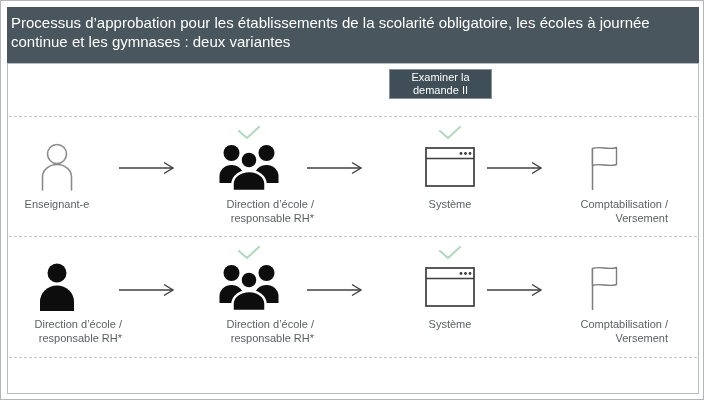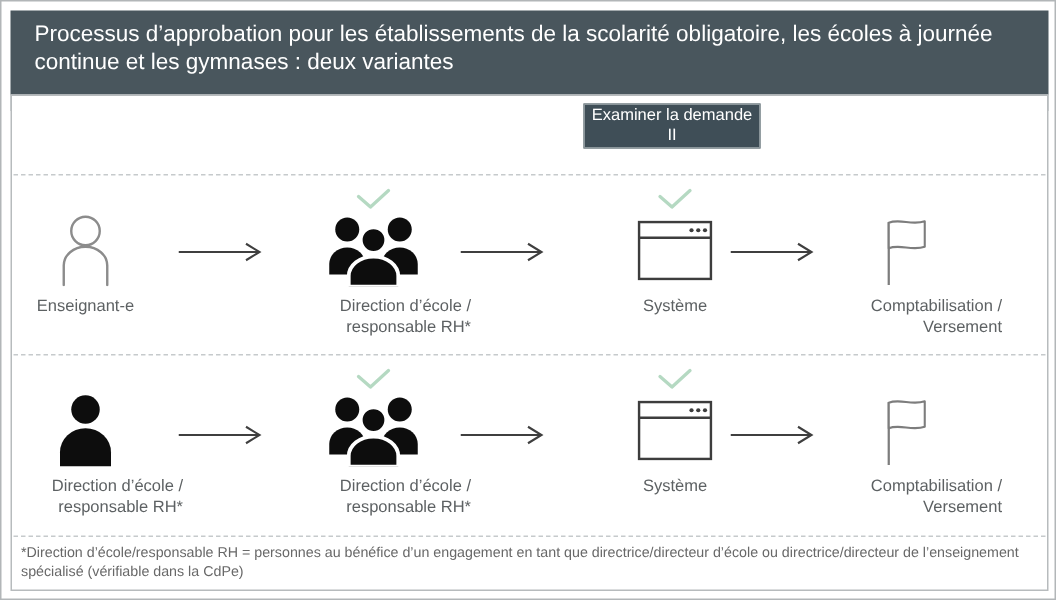--- a/index.html
+++ b/index.html
@@ -3,38 +3,38 @@
 <meta charset="utf-8">
 <style>
   html,body{margin:0;padding:0;background:#fff;}
   .slide{
     position:relative;width:704px;height:400px;background:#ffffff;
     box-sizing:border-box;border:1px solid #b2b6b8;overflow:hidden;
     font-family:"Liberation Sans","DejaVu Sans",sans-serif;
   }
   .titlebar{
     position:absolute;left:6px;top:6px;width:692px;height:67px;
-    background:#49565d;box-sizing:border-box;padding:6px 10px 0 16px;
+    background:#49565d;box-sizing:border-box;padding:6px 10px 0 4px;
   }
   .titlebar .title{
     color:#ffffff;font-size:15px;line-height:19px;font-weight:400;width:676px;
   }
   .contentbox{
     position:absolute;left:6px;top:62px;width:692px;height:331px;
     box-sizing:border-box;border:1px solid #b7bbbd;background:#ffffff;
   }
   .stage{
     position:absolute;top:68px;height:30px;background:#3f4e57;
     border:1px solid #8a959a;box-sizing:border-box;color:#ffffff;
     font-size:11px;line-height:13px;display:flex;align-items:center;
     justify-content:center;text-align:center;
   }
   .stage1{left:22px;width:101px}
   .stage2{left:198px;width:104px}
-  .stage3{left:388px;width:118px}
+  .stage3{left:388px;width:103px}
   .dash{position:absolute;left:8px;width:688px;height:0;border-top:1px dashed #c6cacc;}
   .dash1{top:115px}.dash2{top:235px}.dash3{top:356px}
   .cell{
     position:absolute;width:130px;display:flex;flex-direction:column;align-items:center;
   }
   .r1{top:124px}.r2{top:244px}
   .c1{left:-9px}.c2{left:183px}.c3{left:384px}.c4{left:537px}
   .check{height:16px;display:flex;align-items:flex-start;justify-content:center;}
   .iconbox{height:52px;display:flex;align-items:center;justify-content:center;}
   .steplabel{
@@ -220,15 +220,14 @@
     <div class="check"></div>
     <div class="iconbox">
       <svg width="30" height="46" viewBox="0 0 30 46">
         <line x1="4.5" y1="4" x2="4.5" y2="46" stroke="#7d7d7d" stroke-width="1.5"></line>
         <path d="M4.5 4.5 C12 1.5 20 6.5 28.5 3.5 L28.5 20.5 C20 23.5 12 18.5 4.5 21.5 Z" fill="#ffffff" stroke="#7d7d7d" stroke-width="1.4" stroke-linejoin="round"></path>
       </svg>
     </div>
     <div class="steplabel">Comptabilisation / Versement</div>
   </div>
 
-  <div class="footnote">*Direction d’école/responsable RH = personnes au bénéfice d’un engagement en tant que directrice/directeur d’école ou directrice/directeur de l’enseignement spécialisé (vérifiable dans la CdPe)</div>
 
 </div>
 
 </body></html>

